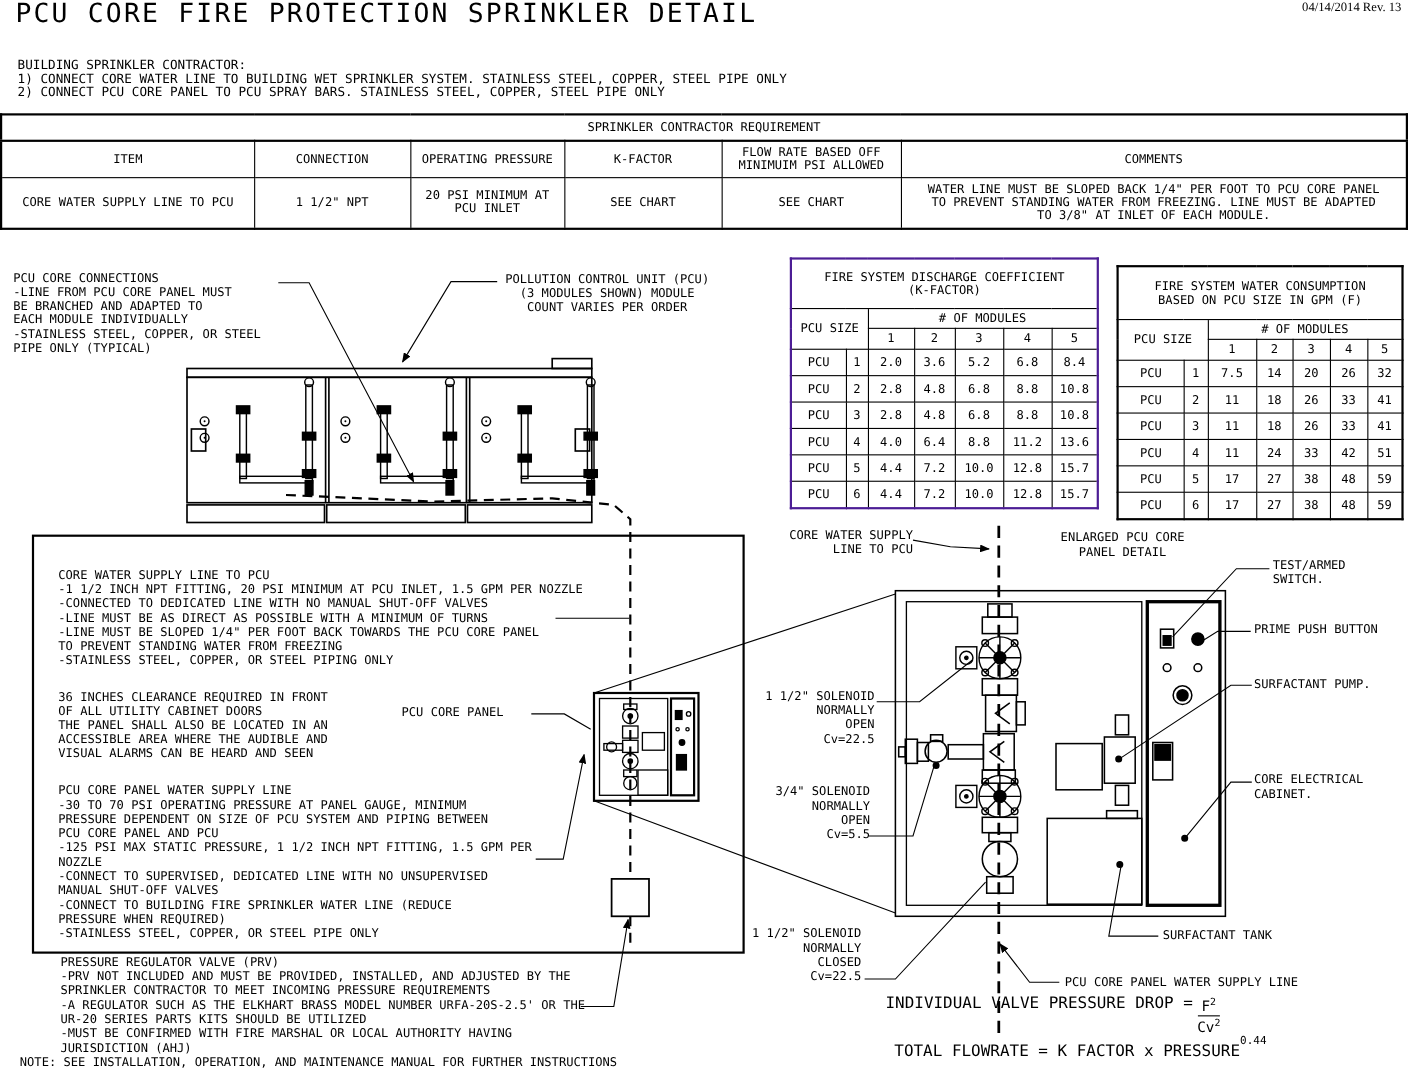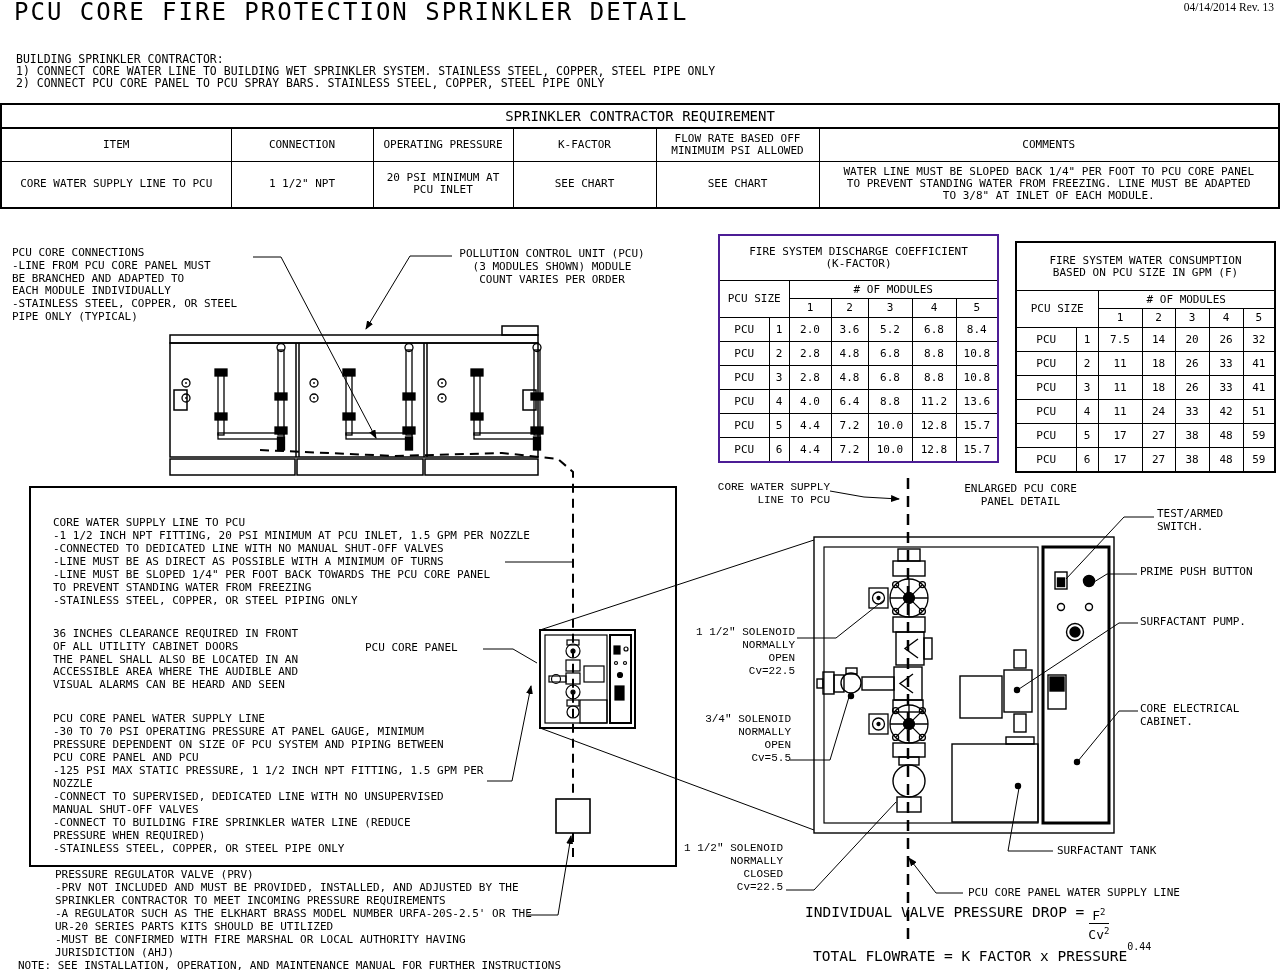--- a/index.html
+++ b/index.html
@@ -1,29 +1,29 @@
 <!DOCTYPE html>
 <html><head>
 <meta charset="utf-8">
 <style>
   html,body{margin:0;padding:0;background:#fff;}
   #page{position:relative;width:1280px;height:975px;background:#ffffff;color:#000;
         font-family:"DejaVu Sans Mono",monospace;overflow:hidden;}
   .txt{position:absolute;white-space:pre-line;font-size:11px;line-height:12.8px;color:#000;}
   .lh13{line-height:13px;}
-  .right{text-align:right;font-family:Liberation Mono, monospace;}
+  .right{text-align:right;}
   .center{text-align:center;}
   #title{left:14px;top:6px;font-size:24px;letter-spacing:2px;white-space:nowrap;}
   #date-rev{right:6px;top:1px;font-size:11.5px;white-space:nowrap;font-family:Liberation Serif, serif;}
   #contractor-notes{left:16px;top:54px;font-size:11.5px;line-height:11.8px;}
   table{border-collapse:collapse;table-layout:fixed;position:absolute;background:#fff;}
   td{border:1px solid #000;text-align:center;vertical-align:middle;white-space:pre-line;
      padding:1px 3px;font-size:11px;line-height:12px;overflow:hidden;}
   #req-table{left:0;top:103px;width:1278px;border:2px solid #000;}
-  #req-table .t-title td{font-size:14px;height:20px;border-bottom:2px solid #000;}
+  #req-table .t-title td{font-size:11px;height:20px;border-bottom:2px solid #000;}
   #req-table .t-head td{height:30px;}
   #k-table{left:718px;top:234px;width:279px;border:2px solid #4c1d95;}
   #gpm-table{left:1015px;top:241px;width:259px;border:2px solid #000;}
   .tbl-title{height:42px;font-size:11px;}
   #gpm-table .tbl-title{height:45px;}
   .mods-head{height:18px;}
   .num-head{height:19px;}
   .data-row td{height:21px;}
   svg{position:absolute;left:0;top:0;}
   .frac{display:inline-flex;flex-direction:column;align-items:center;font-size:13px;line-height:13px;margin-left:4px;}

